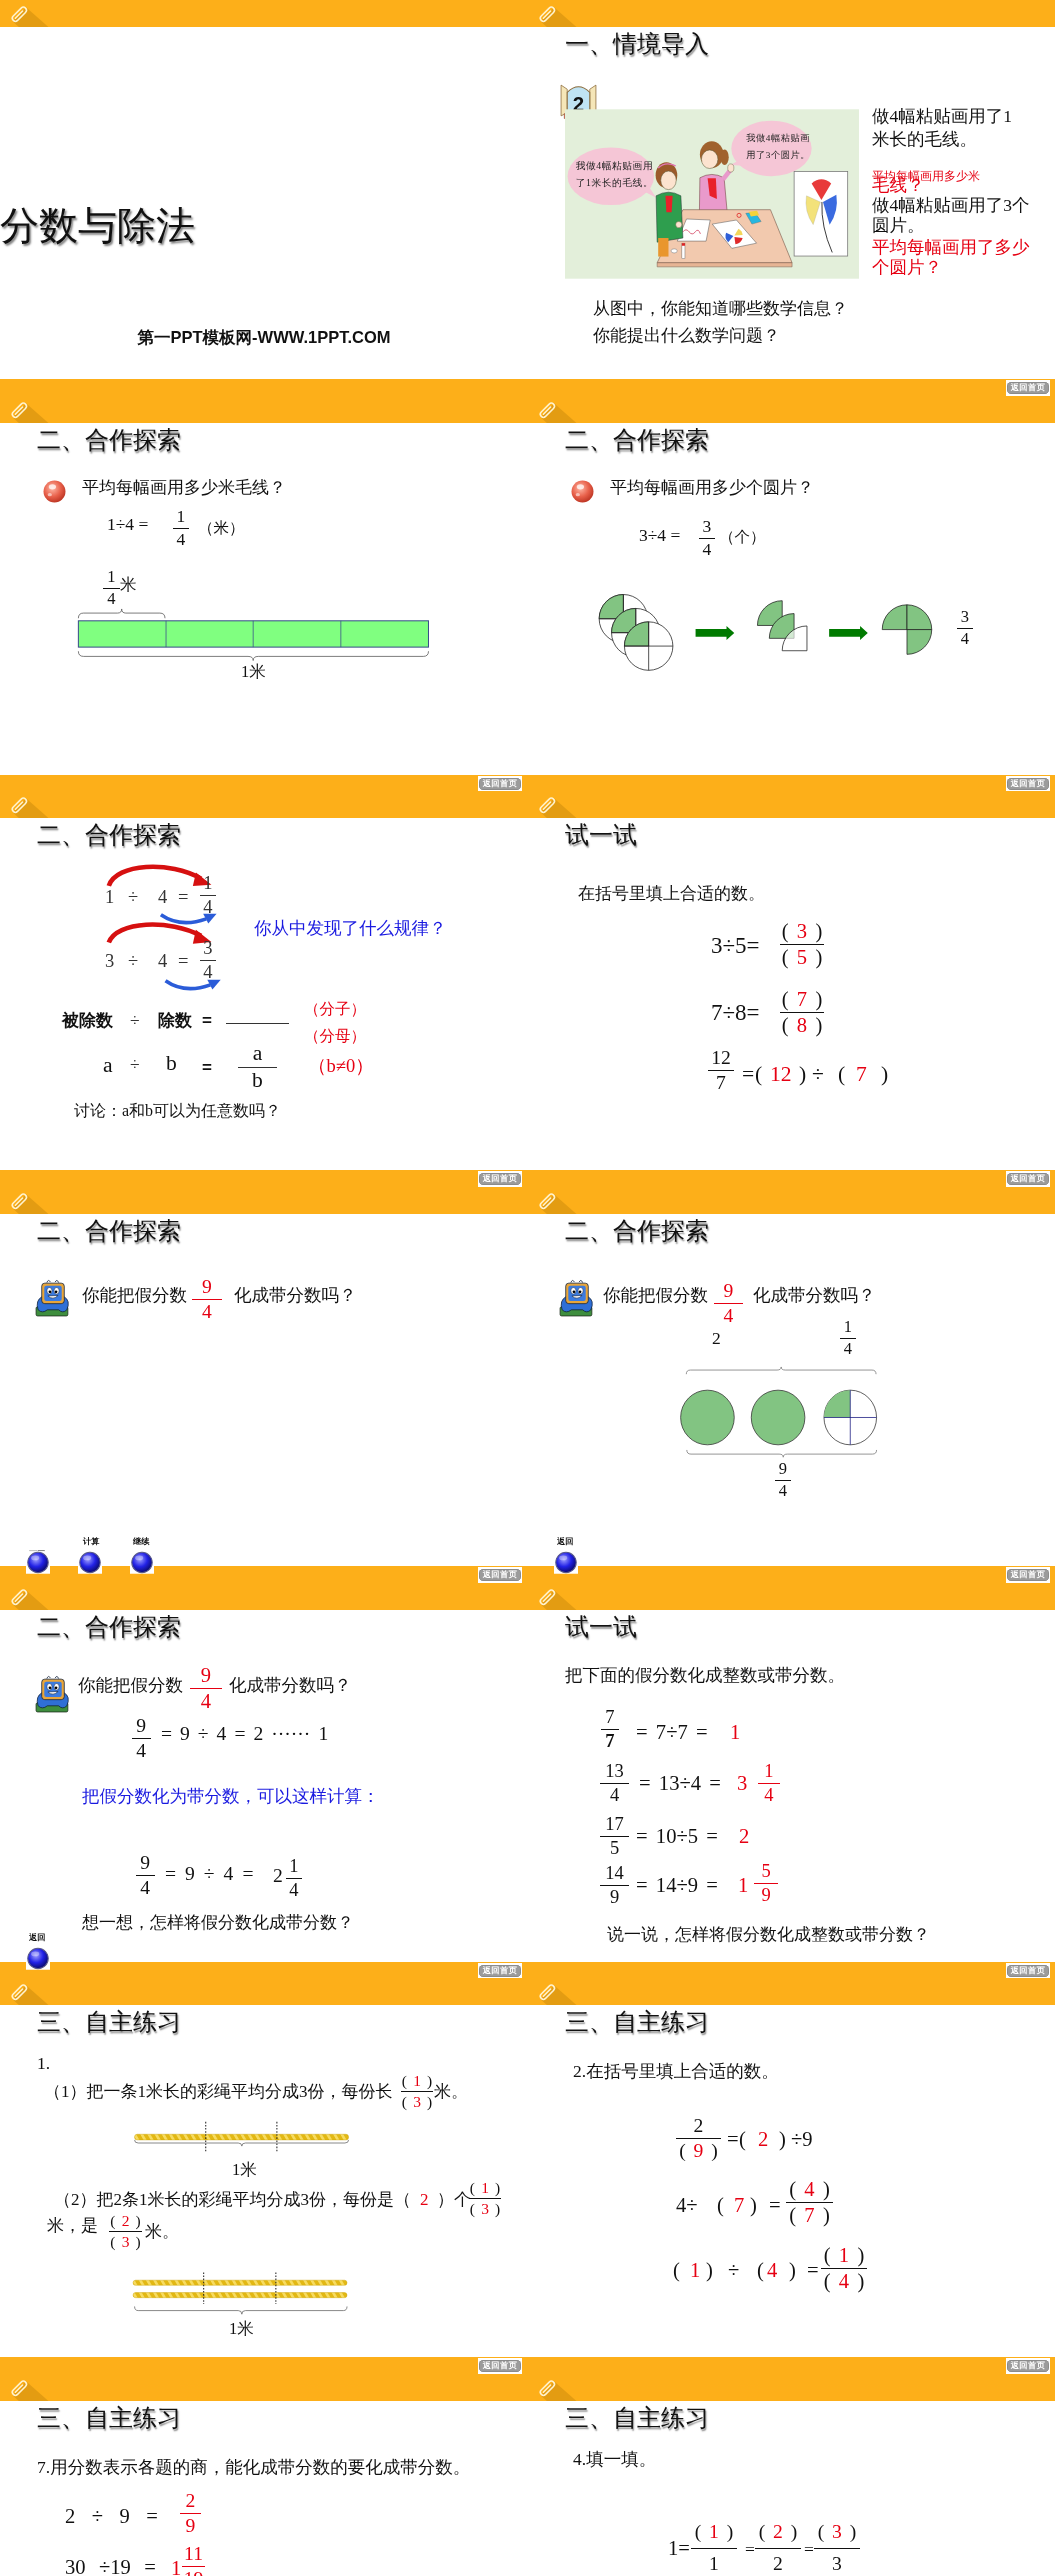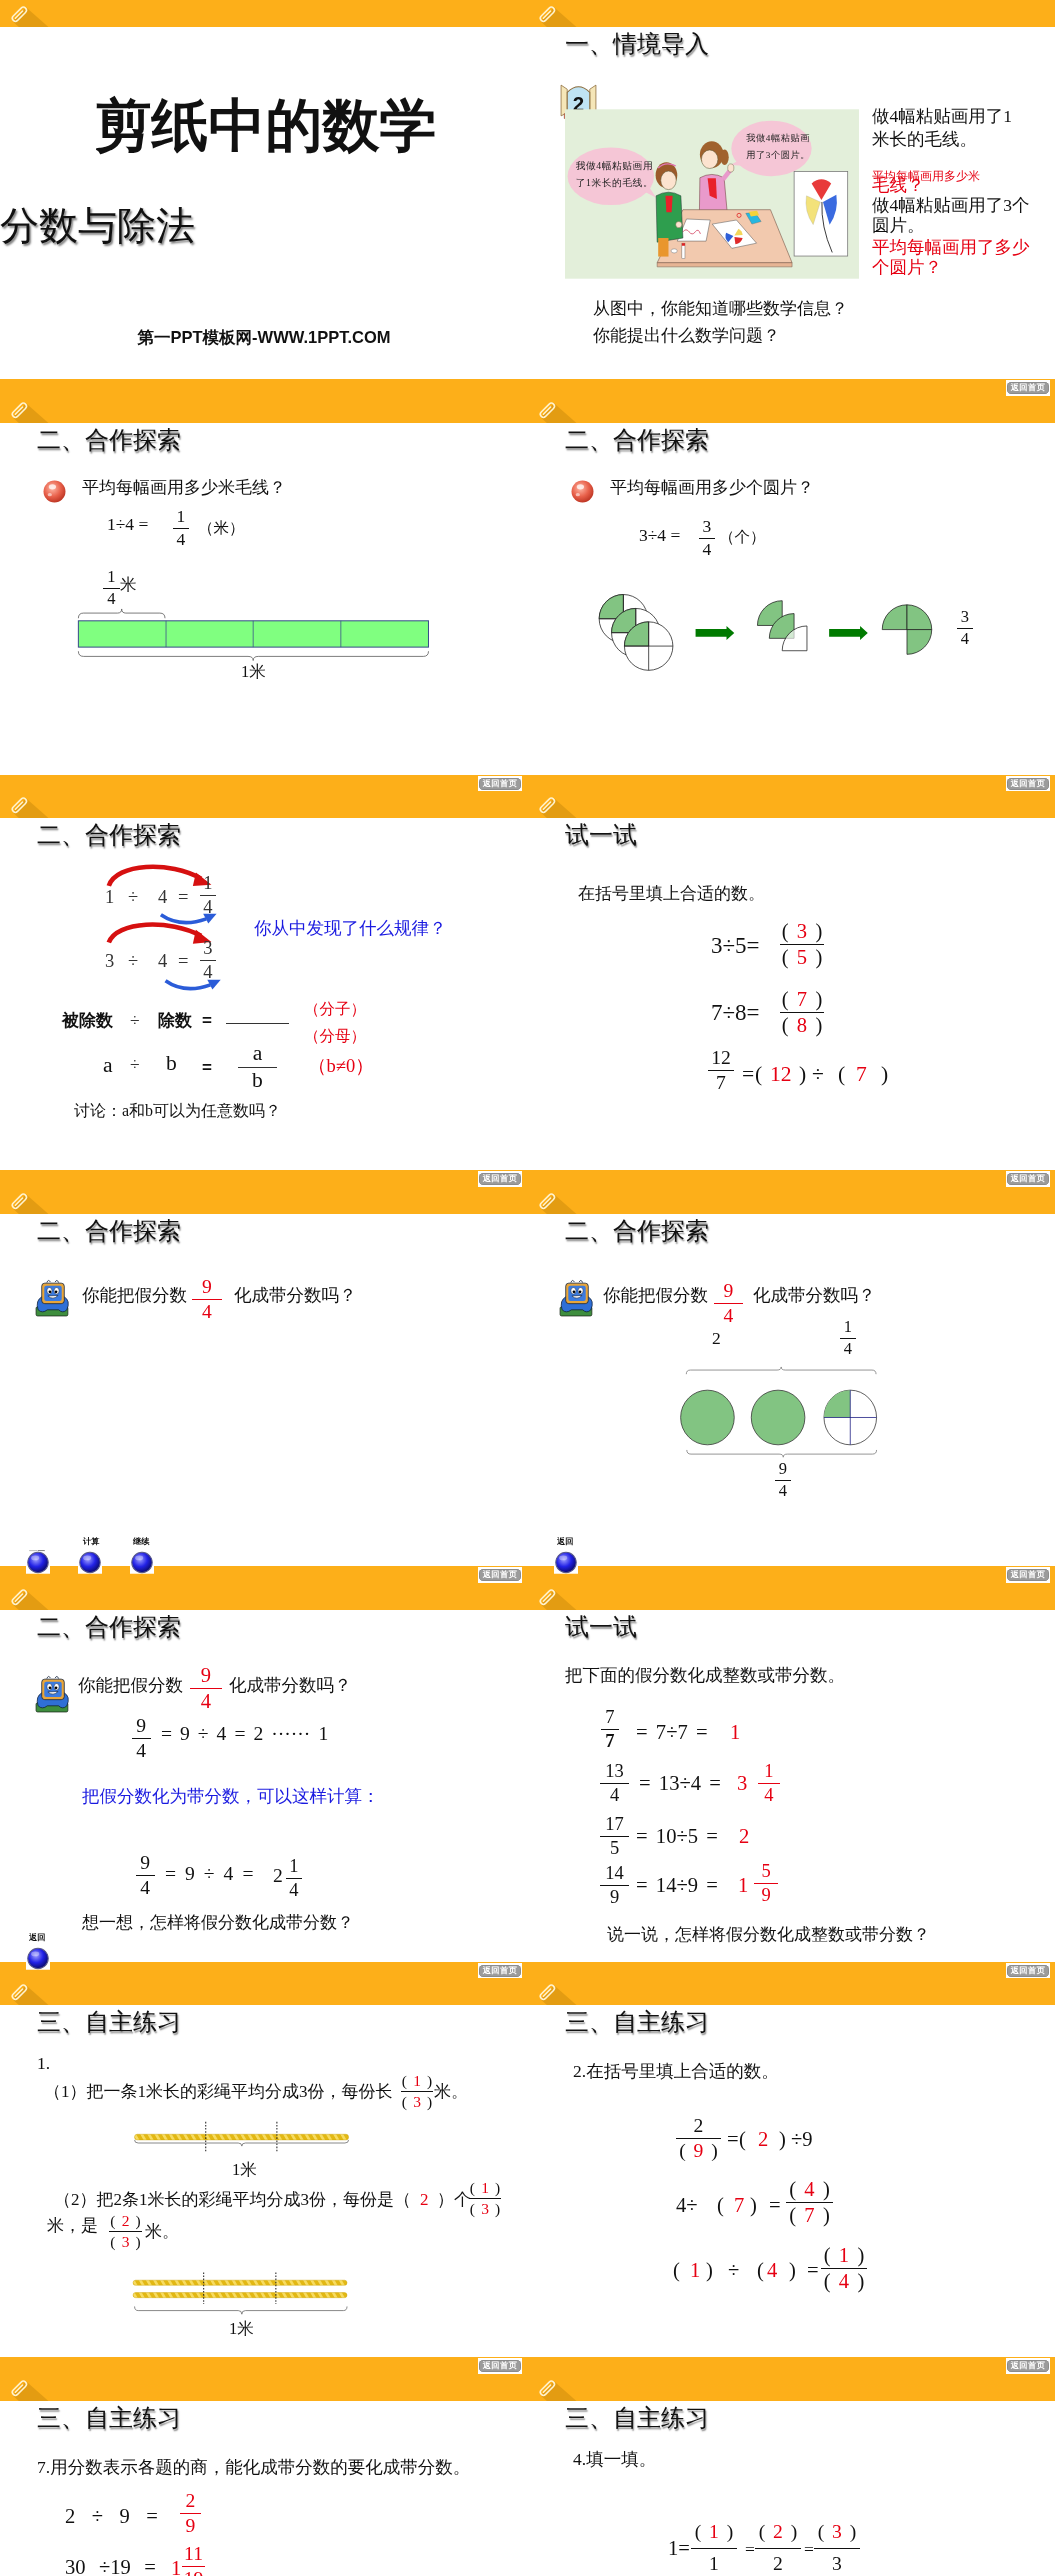--- a/index.html
+++ b/index.html
@@ -52,21 +52,20 @@
 
 <section class="slide" style="left:0;top:0">
   <div class="topbar"></div>
   <svg class="clip" width="52" height="27" viewBox="0 0 100 53">
       <polygon points="24,42 50,14 94,53 36,53" style="fill:var(--bar-shadow)"></polygon>
       <g transform="translate(37,28) rotate(45)" fill="none" stroke="#FFF3CF" stroke-width="3" stroke-linecap="round">
         <rect x="-6" y="-17" width="12" height="34" rx="6"></rect>
         <path d="M0,-9 V11"></path>
       </g>
     </svg>
-  <div class="t sans b" style="left:0;width:531px;text-align:center;top:97px;font-size:57px;">剪纸中的数学</div>
   <div class="t sans" style="left:0;width:531px;text-align:left;top:206px;font-size:39px;text-shadow:1.5px 2.1px 2.1px rgba(0,0,0,.5);">分数与除法</div>
   <div class="t sans b" style="left:0;width:528px;text-align:center;top:329px;font-size:16.5px;">第一PPT模板网-WWW.1PPT.COM</div>
   <div class="bottombar"></div>
 </section>
 
 <section class="slide" style="left:528px;top:0">
   <div class="topbar"></div>
   <svg class="clip" width="52" height="27" viewBox="0 0 100 53">
       <polygon points="24,42 50,14 94,53 36,53" style="fill:var(--bar-shadow)"></polygon>
       <g transform="translate(37,28) rotate(45)" fill="none" stroke="#FFF3CF" stroke-width="3" stroke-linecap="round">

